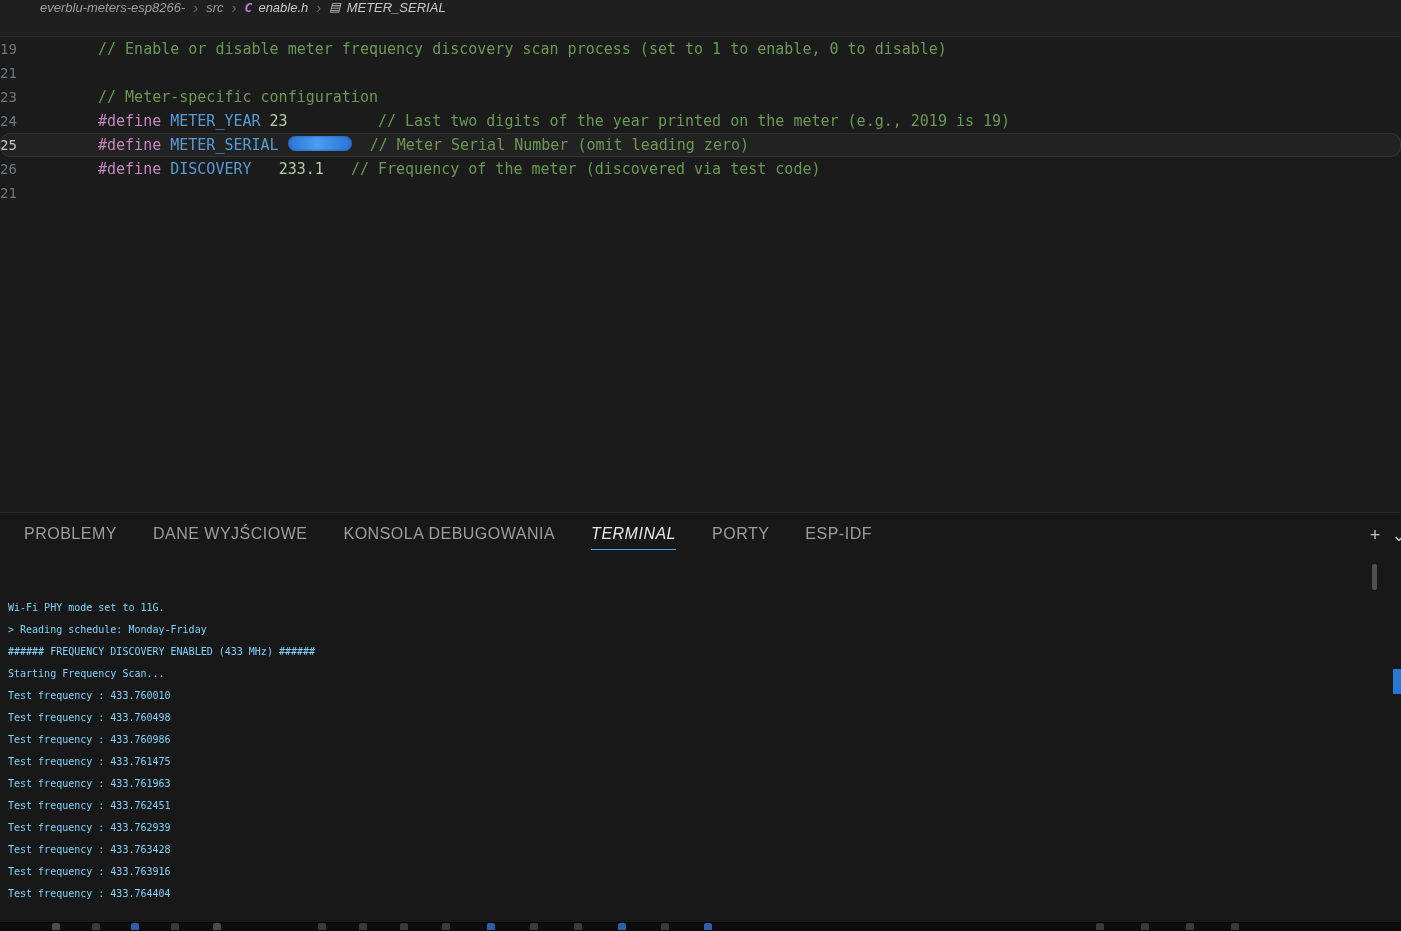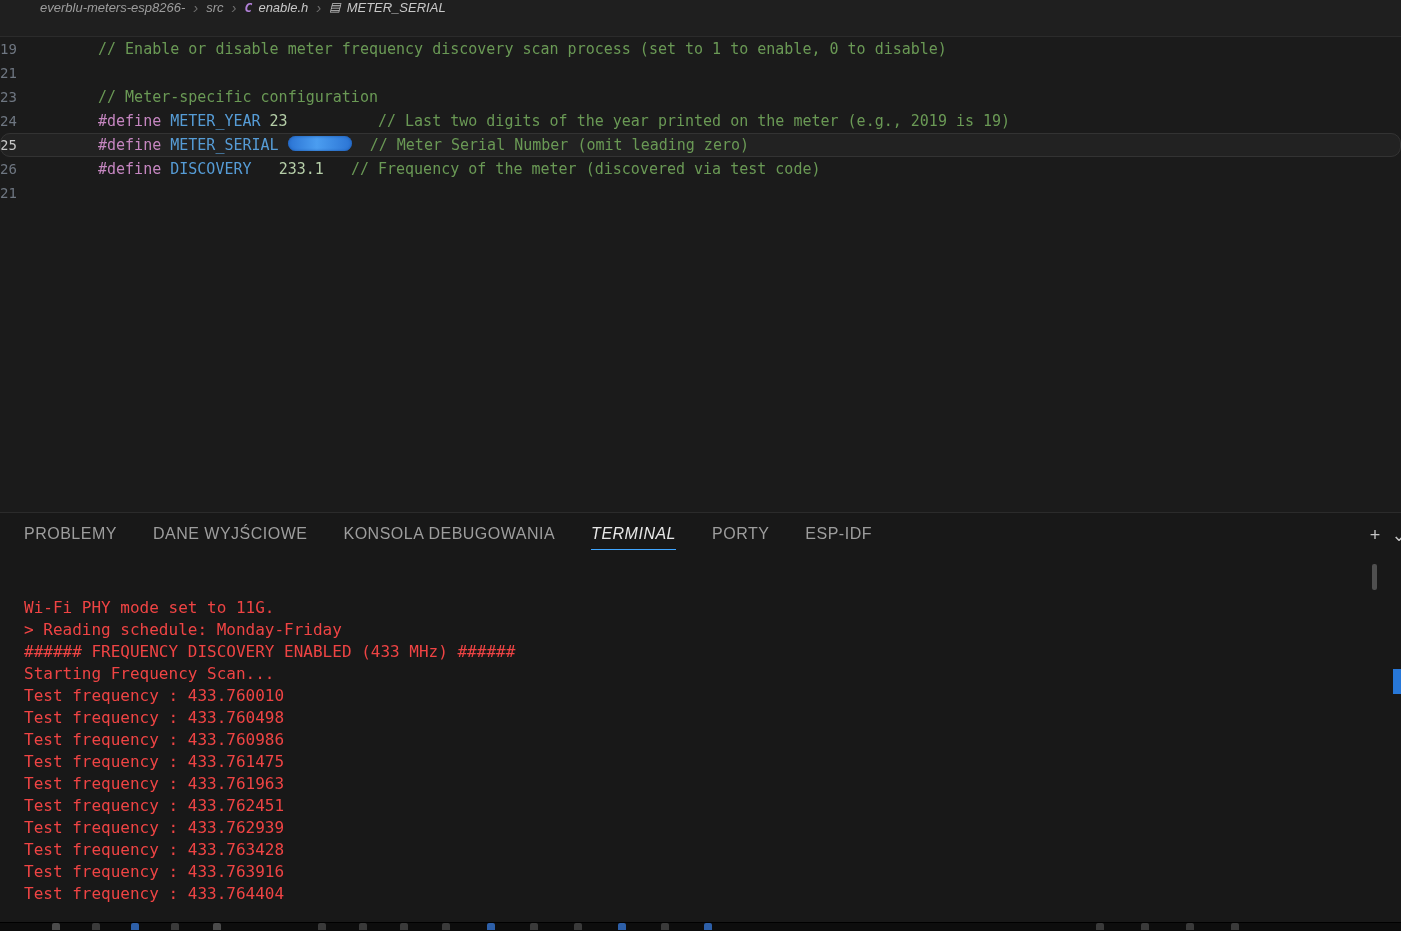--- a/index.html
+++ b/index.html
@@ -37,23 +37,23 @@
   
   .panel { position:absolute; top:512px; left:0; right:0; bottom:9px; background:#181818;
     border-top:1px solid #2b2b2b; }
   .panel-tabs { height:44px; display:flex; align-items:center; padding-left:24px;
     column-gap:36px; font-size:16px; letter-spacing:0.5px; color:#9d9d9d; }
   .panel-tab { cursor:pointer; padding:4px 0 6px; border-bottom:1px solid transparent; white-space:nowrap; }
   .panel-tab.active { color:#e7e7e7; border-bottom-color:#40a6ff;font-style:italic; }
   .panel-actions { position:absolute; top:0; right:-10px; height:44px; display:flex;
     align-items:center; color:#c5c5c5; }
   .panel-actions .act { width:24px; text-align:center; font-size:18px; cursor:pointer; }
-  .terminal { position:absolute; top:84px; left:0; right:30px; bottom:0; padding-left:24px;
-    font-family:"DejaVu Sans Mono",monospace; font-size:16px; line-height:22px;
-    color:#ef4444; white-space:pre; overflow:hidden; }
+  .terminal { position:absolute; top:84px; left:0; right:30px; bottom:0; padding-left:8px;
+    font-family:"DejaVu Sans Mono",monospace; font-size:10px; line-height:22px;
+    color:#7dd3fc; white-space:pre; overflow:hidden; }
   .term-line { height:22px; }
   .scroll-thumb { position:absolute; top:51px; right:24px; width:5px; height:26px;
     background:#4f4f4f; border-radius:2px; }
   .overview-marker { position:absolute; top:156px; right:0; width:8px; height:25px;
     background:#2777d8; }
 
   
   .taskbar { position:absolute; left:0; right:0; bottom:0; height:9px; background:#0d0d0d;
     border-top:1px solid #000; }
   .tb-icon { position:absolute; bottom:1px; width:8px; height:7px; border-radius:2px 2px 0 0; }

